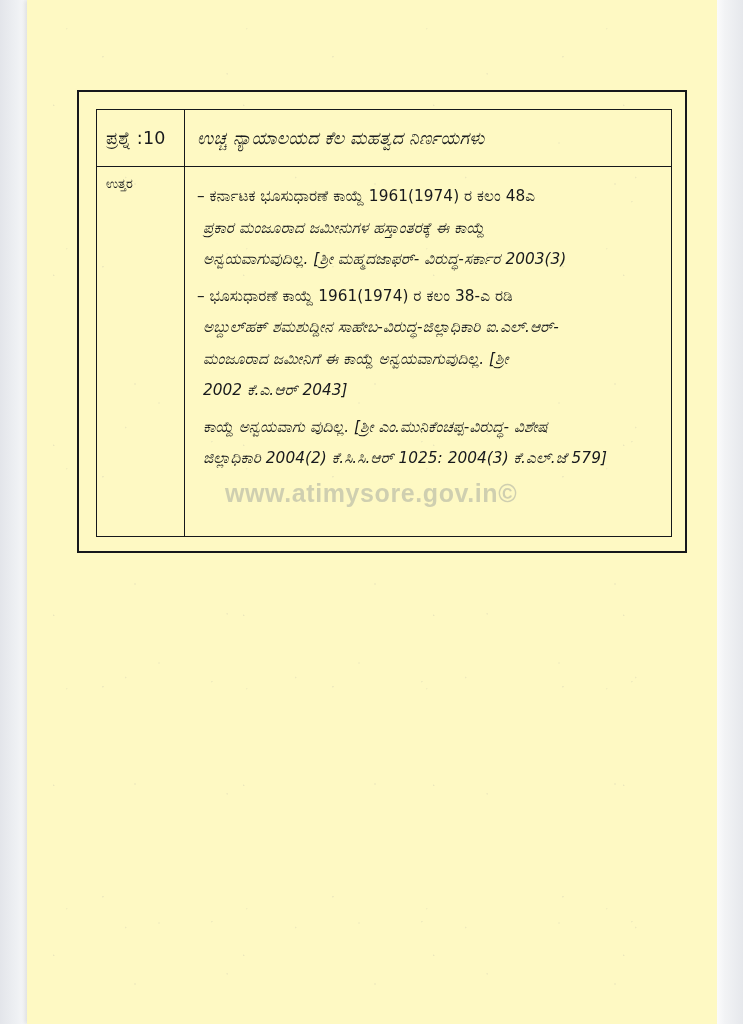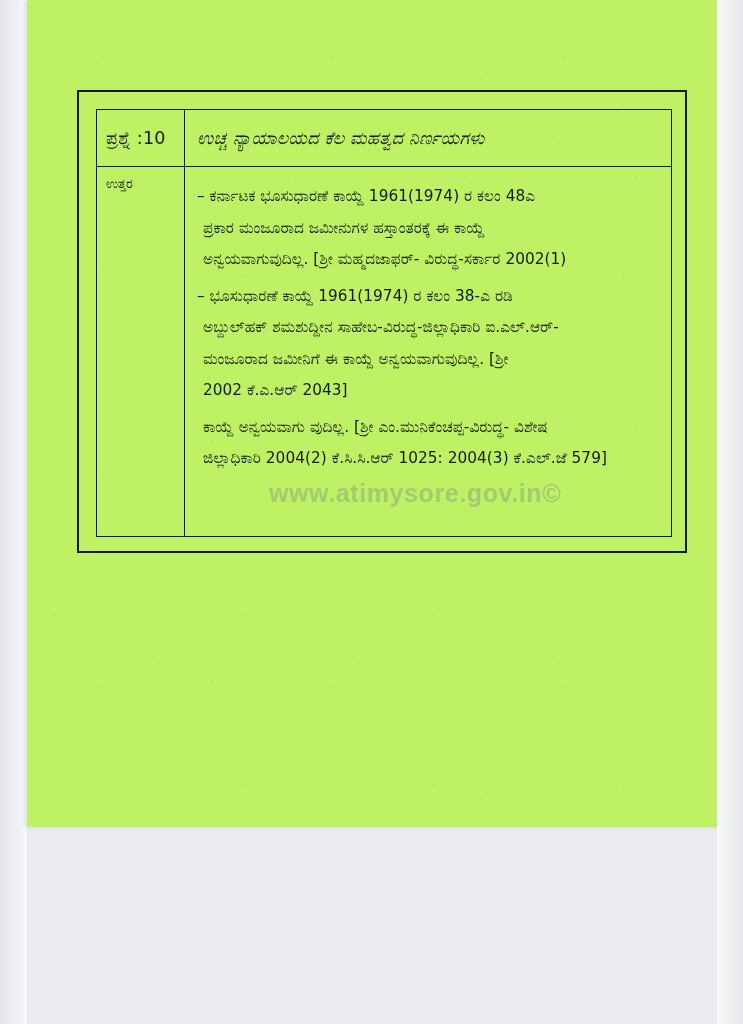--- a/index.html
+++ b/index.html
@@ -20,22 +20,22 @@
     position: relative;
     width: 743px;
     height: 1024px;
     background: #e9ebee;
   }
   .page-sheet {
     position: absolute;
     left: 27px;
     top: 0;
     width: 716px;
-    height: 827px;
-    background: #bef264;
+    height: 1024px;
+    background: #fef9c3;
     box-shadow: -2px 0 4px rgba(0,0,0,0.10);
   }
   .page-left-gutter {
     position: absolute;
     left: 0;
     top: 0;
     width: 27px;
     height: 1024px;
     background: linear-gradient(to right, #e3e5ea 0%, #eef0f3 60%, #f7f8f9 100%);
   }
@@ -148,37 +148,37 @@
     padding: 0;
   }
   .para-line {
     font-size: 15.3px;
     line-height: 31.5px;
     white-space: nowrap;
     letter-spacing: .05px;
   }
   .para-line.indent {
     padding-left: 6px;
+    font-style: italic;
   }
 
   
   .watermark {
     position: absolute;
     left: 198px;
     top: 479px;
     width: 370px;
     font-family: "Liberation Sans", "DejaVu Sans", sans-serif;
     font-size: 25px;
     font-weight: 700;
     letter-spacing: .6px;
     color: rgba(118,126,140,0.34);
     white-space: nowrap;
     pointer-events: none;
     user-select: none;
-    margin-left: 44px;
   }
 
   
   .page-number {
     position: absolute;
     left: 0;
     top: 936px;
     width: 716px;
     text-align: right;
     font-family: "Liberation Serif", "DejaVu Serif", serif;
@@ -213,21 +213,21 @@
 
         <div class="table-row row-answer">
           <div class="cell-label">
             <span class="kn a-label">ಉತ್ತರ</span>
           </div>
           <div class="cell-body">
 
             <div class="para">
               <div class="kn para-line">– ಕರ್ನಾಟಕ ಭೂಸುಧಾರಣೆ ಕಾಯ್ದೆ 1961(1974) ರ ಕಲಂ 48ಎ</div>
               <div class="kn para-line indent">ಪ್ರಕಾರ ಮಂಜೂರಾದ ಜಮೀನುಗಳ ಹಸ್ತಾಂತರಕ್ಕೆ ಈ ಕಾಯ್ದೆ</div>
-              <div class="kn para-line indent">ಅನ್ವಯವಾಗುವುದಿಲ್ಲ. [ಶ್ರೀ ಮಹ್ಮದಜಾಫರ್- ವಿರುದ್ಧ-ಸರ್ಕಾರ 2002(1)</div>
+              <div class="kn para-line indent">ಅನ್ವಯವಾಗುವುದಿಲ್ಲ. [ಶ್ರೀ ಮಹ್ಮದಜಾಫರ್- ವಿರುದ್ಧ-ಸರ್ಕಾರ 2003(3)</div>
             </div>
 
             <div class="para">
               <div class="kn para-line">– ಭೂಸುಧಾರಣೆ ಕಾಯ್ದೆ 1961(1974) ರ ಕಲಂ 38-ಎ ರಡಿ</div>
               <div class="kn para-line indent">ಅಬ್ದುಲ್‌ಹಕ್ ಶಮಶುದ್ದೀನ ಸಾಹೇಬ-ವಿರುದ್ಧ-ಜಿಲ್ಲಾಧಿಕಾರಿ ಐ.ಎಲ್.ಆರ್-</div>
               <div class="kn para-line indent">ಮಂಜೂರಾದ ಜಮೀನಿಗೆ ಈ ಕಾಯ್ದೆ ಅನ್ವಯವಾಗುವುದಿಲ್ಲ. [ಶ್ರೀ</div>
               <div class="kn para-line indent">2002 ಕೆ.ಎ.ಆರ್  2043]</div>
             </div>
 
             <div class="para">

